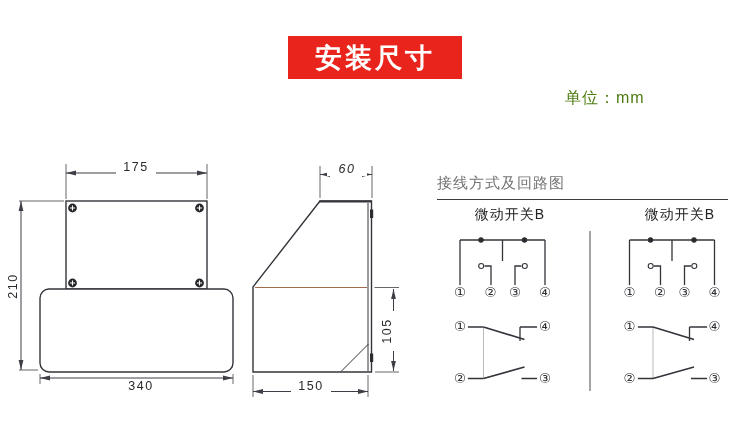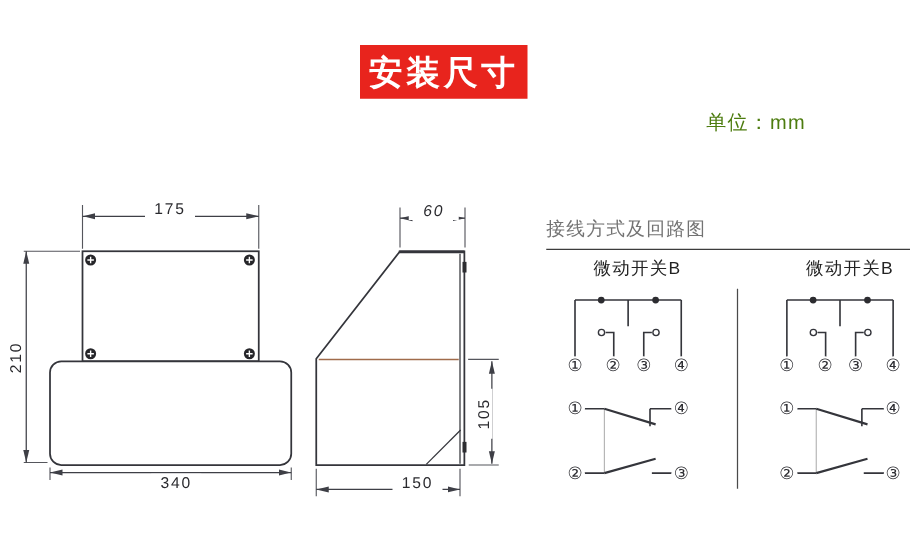--- a/index.html
+++ b/index.html
@@ -3,21 +3,21 @@
 <meta charset="utf-8">
 <style>
   html,body{margin:0;padding:0;}
   body{
     width:730px;height:436px;background:#ffffff;position:relative;overflow:hidden;
     font-family:"Liberation Sans","DejaVu Sans",sans-serif;color:#222;
   }
   .abs{position:absolute;}
   
   .banner{
-    left:288px;top:36px;width:134px;height:43px;background:#e8241d;
+    left:288px;top:36px;width:174px;height:43px;background:#e8241d;
     display:flex;align-items:center;justify-content:center;
     color:#fff;font-size:27px;font-weight:bold;letter-spacing:3px;
   }
   .unit{left:565px;top:88px;font-size:16px;color:#4d7c0f;letter-spacing:1px;}
   
   svg.linework{position:absolute;left:0;top:0;}
   .shape{fill:#ffffff;stroke:#34353b;stroke-width:1.4;}
   .thick{fill:none;stroke:#34353b;stroke-width:2.2;}
   .thin{fill:none;stroke:#34353b;stroke-width:1;}
   .ext{fill:none;stroke:#55565c;stroke-width:0.9;}
@@ -119,21 +119,21 @@
     <use href="#circuit"></use>
   </g>
   <line x1="590" y1="231" x2="590" y2="391" stroke="#4a4a4a" stroke-width="1"></line>
 </svg>
 
 <span class="abs dimlabel" style="left:116px;top:160px;">175</span>
 <span class="abs dimlabel rot" style="left:-7px;top:279px;">210</span>
 <span class="abs dimlabel" style="left:121px;top:379px;">340</span>
 <span class="abs dimlabel" style="left:327px;top:162px;font-style:italic;">60</span>
 <span class="abs dimlabel rot" style="left:367px;top:324px;">105</span>
-<span class="abs dimlabel" style="left:291px;top:379px;margin-left:23px;">150</span>
+<span class="abs dimlabel" style="left:291px;top:379px;">150</span>
 
 <div class="abs wiring-header">接线方式及回路图</div>
 <span class="abs col-label" style="left:455px;top:206px;">微动开关B</span>
 <span class="abs col-label" style="left:625px;top:206px;">微动开关B</span>
 
 <span class="abs term" style="left:452px;top:285px;">①</span>
 <span class="abs term" style="left:482.5px;top:285px;">②</span>
 <span class="abs term" style="left:507px;top:285px;">③</span>
 <span class="abs term" style="left:537px;top:285px;">④</span>
 

